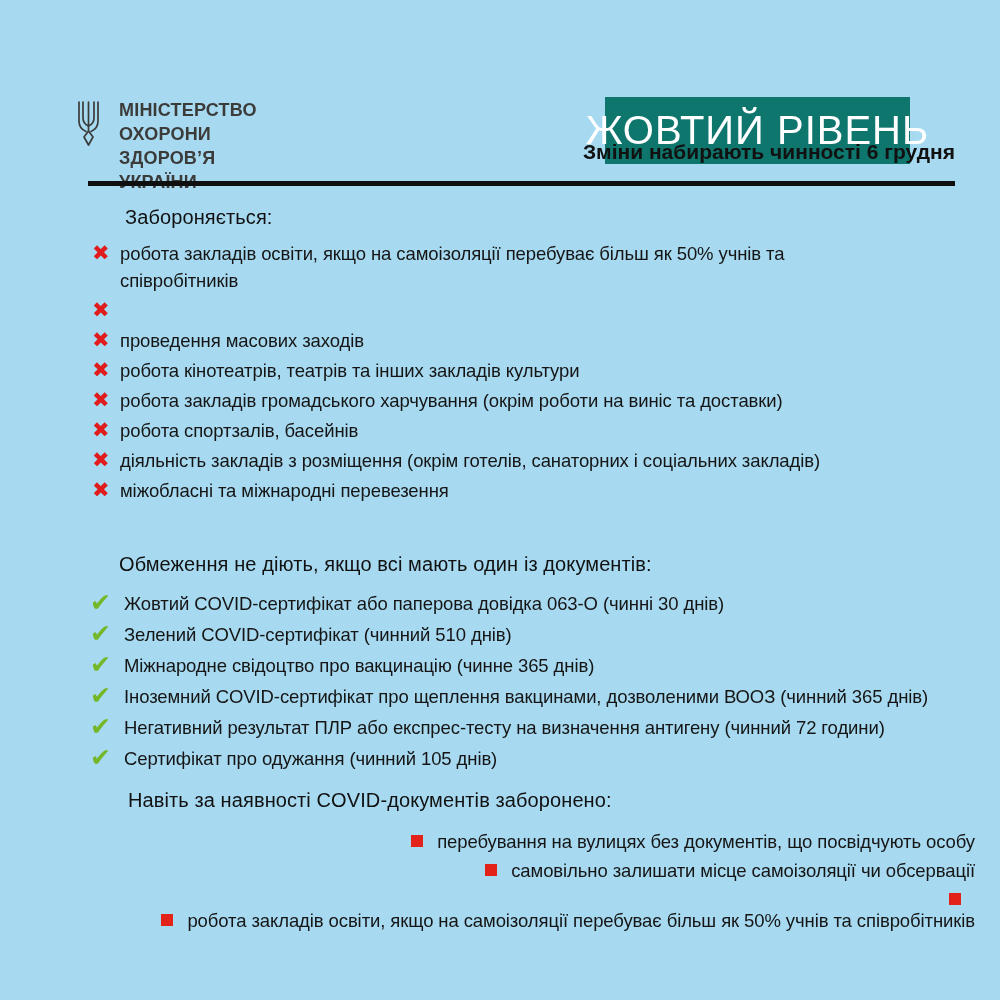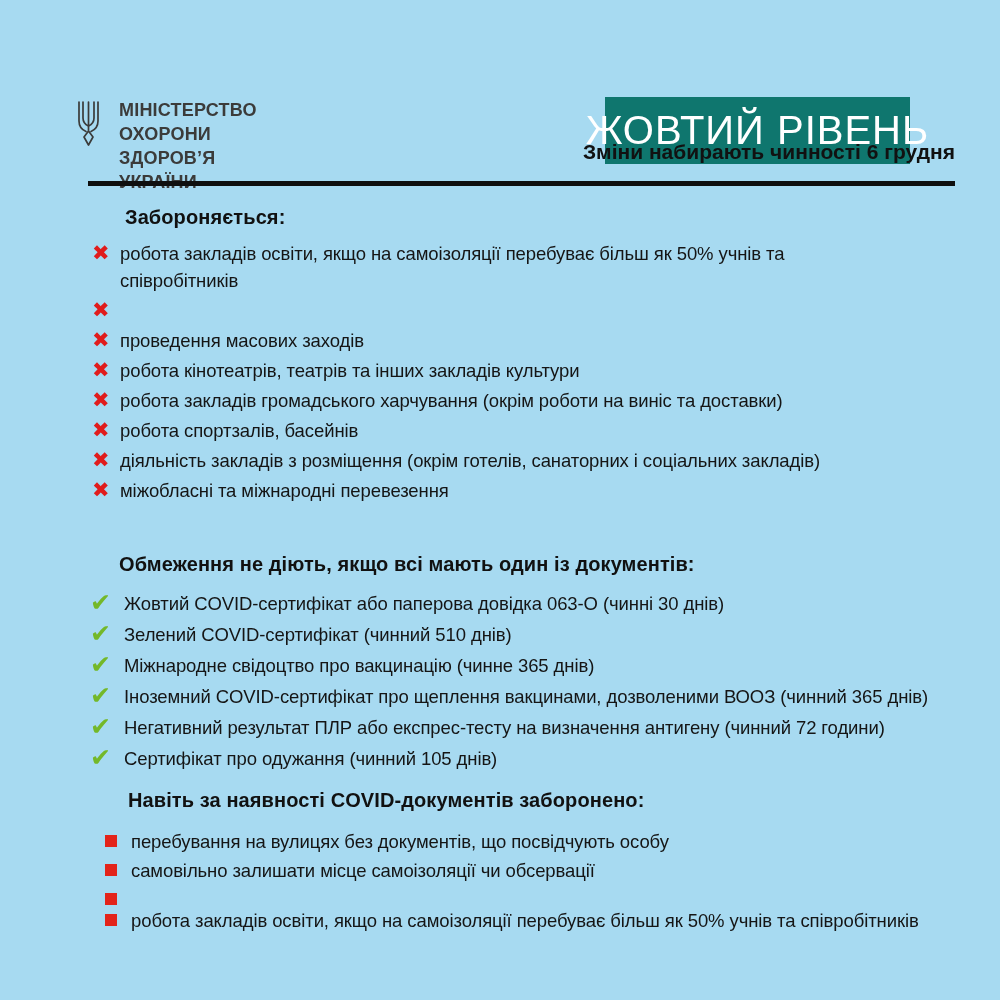--- a/index.html
+++ b/index.html
@@ -33,35 +33,35 @@
   .note {
     position:absolute; top:140px; right:45px;
     font-size:21px; font-weight:700; color:#111;
   }
   .divider {
     position:absolute; left:88px; top:181px; width:867px; height:5px;
     background:#0f0f0f;
   }
   
   .sec-heading {
-    position:absolute; font-size:20px; font-weight:700; color:#111; letter-spacing:0.1px;
+    position:absolute; font-size:20px; font-weight:400; color:#111; letter-spacing:0.1px;
   }
   #heading-prohibited        { left:125px; top:206px; }
   #heading-exemptions        { left:119px; top:553px; }
   #heading-always-prohibited { left:128px; top:789px; }
 
   ul.items { position:absolute; list-style:none; margin:0; padding:0; }
   #list-prohibited        { left:92px;  top:240px; width:860px; }
   #list-exemptions        { left:90px;  top:589px; width:880px; }
   #list-always-prohibited { left:105px; top:828px; width:870px; }
 
   li.item { display:flex; align-items:flex-start; }
   #list-prohibited        li.item { line-height:27px; margin-bottom:3px; }
   #list-exemptions        li.item { line-height:29px; margin-bottom:2px; }
-  #list-always-prohibited li.item { line-height:27px; margin-bottom:2px; }
+  #list-always-prohibited li.item { line-height:27px; margin-bottom:2px;justify-content:flex-end; }
 
   .item-text { font-size:18.5px; letter-spacing:-0.1px; color:#151515; }
   #list-prohibited .item-text { max-width:760px; }
 
   .glyph { font-family:"DejaVu Sans", sans-serif; flex:none; }
   .cross-glyph { width:28px; font-size:21px; color:#e01c1c; line-height:27px; }
   .check-glyph { width:34px; font-size:25px; color:#74b829; line-height:28px; }
   .square-bullet {
     flex:none; width:12px; height:12px; background:#e3231a; margin:7px 14px 0 0;
   }

